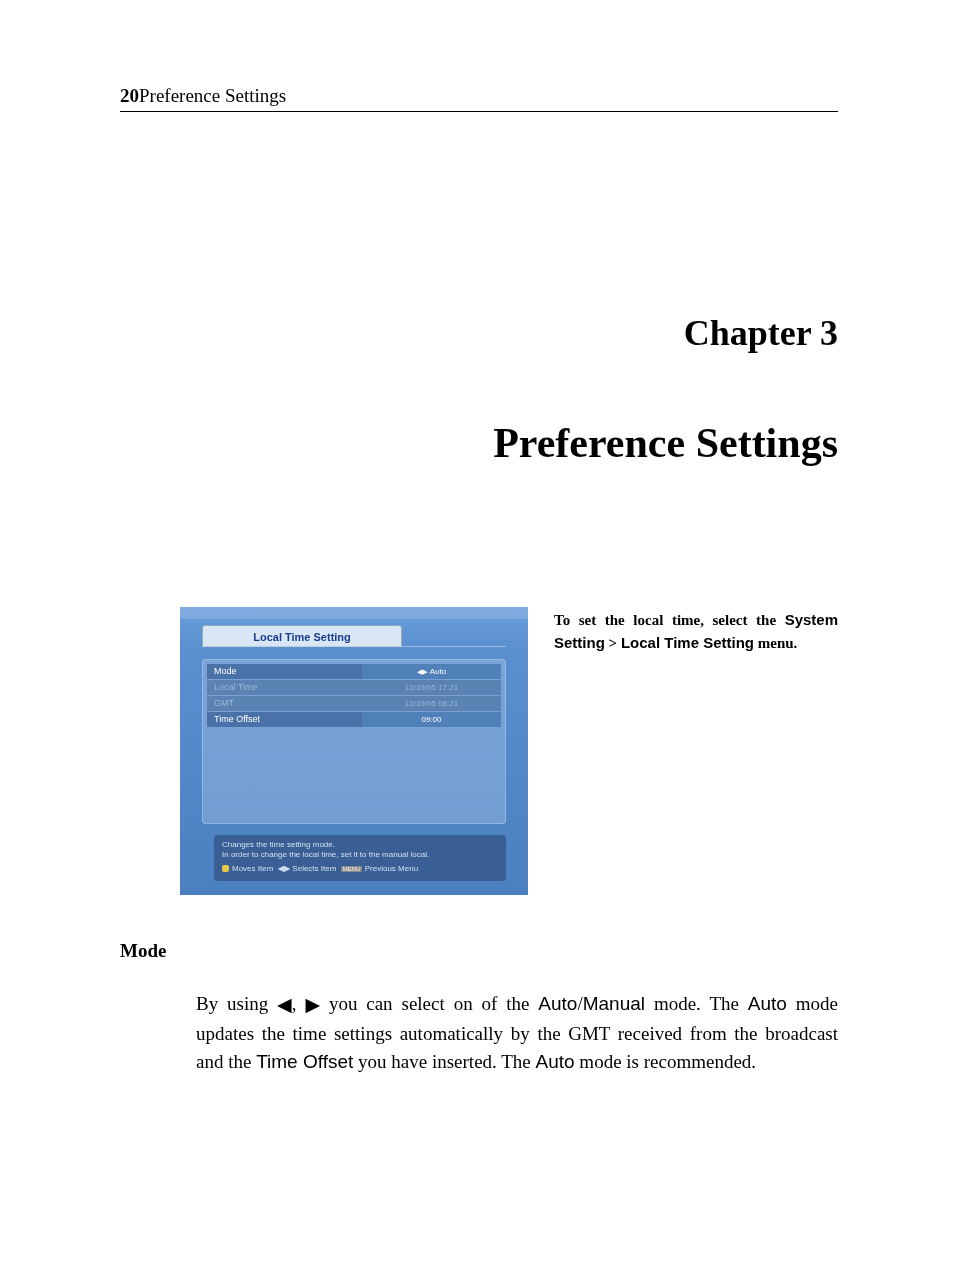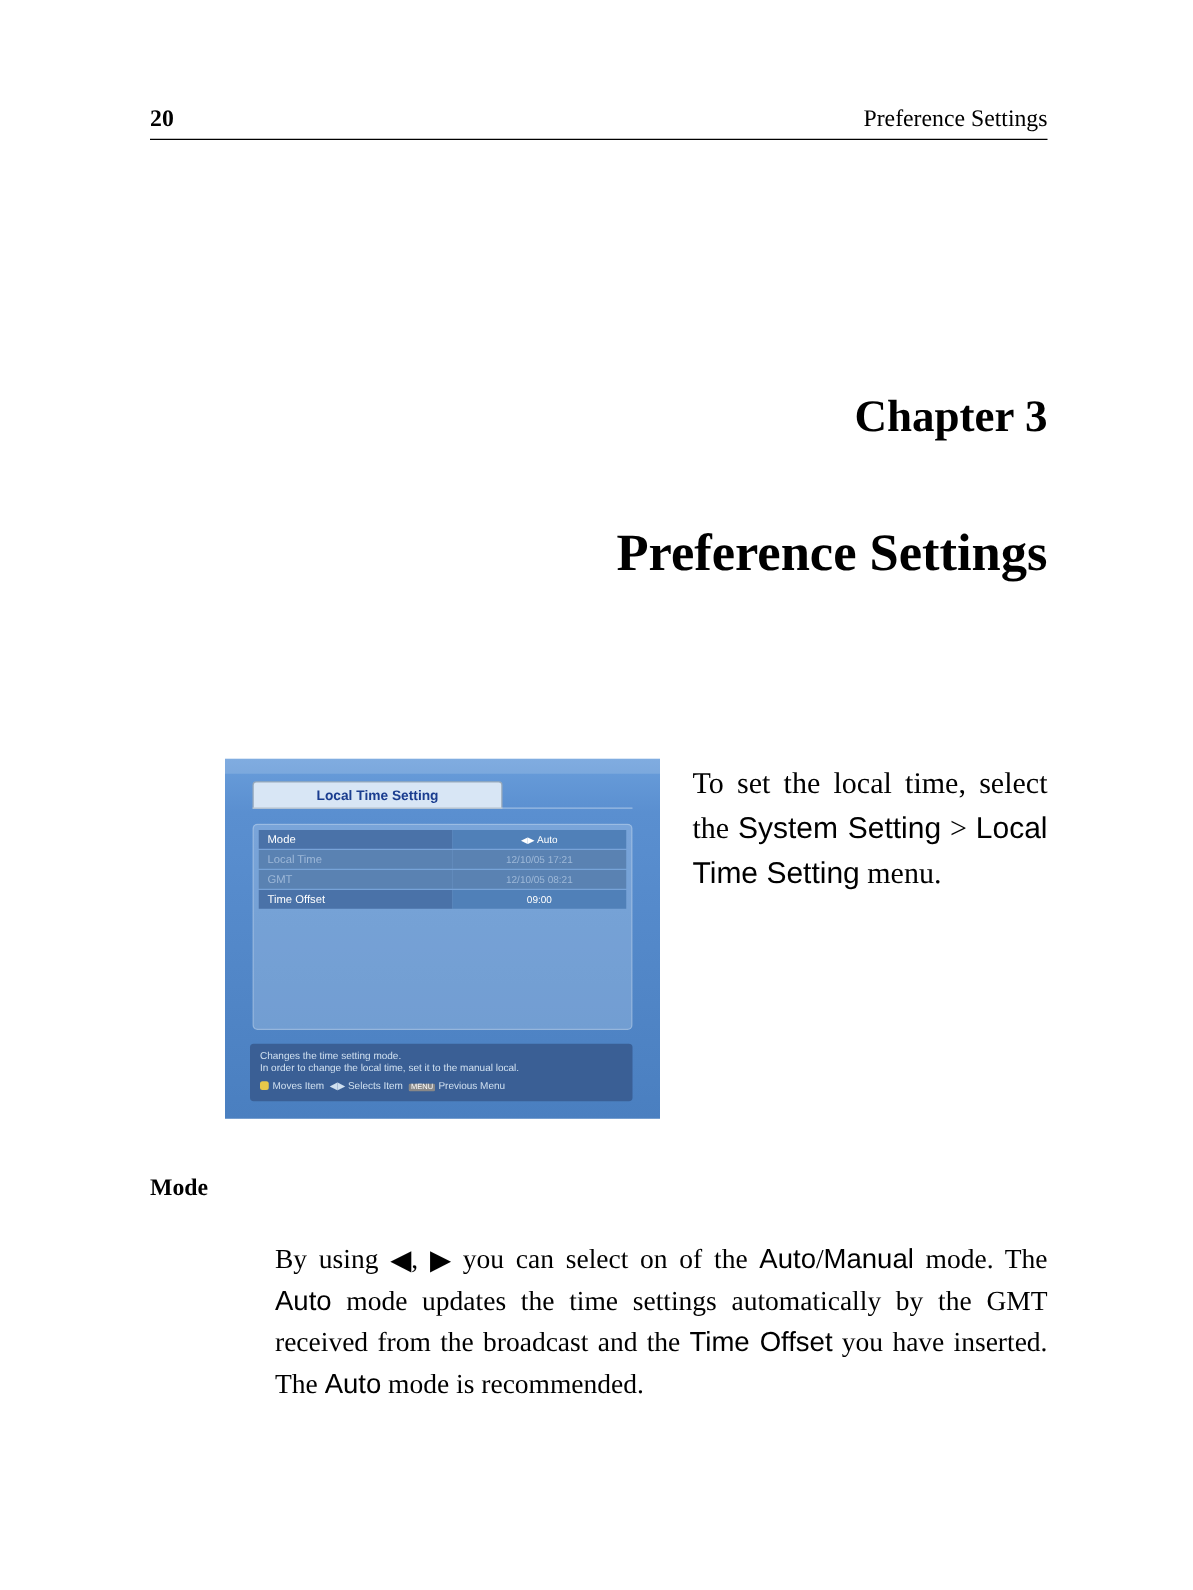--- a/index.html
+++ b/index.html
@@ -9,26 +9,24 @@
     background: #fff;
     font-family: Georgia, 'Times New Roman', serif;
     color: #000;
     position: relative;
   }
   .page {
     padding: 85px 116px 60px 120px;
   }
   .header-row {
     display: flex;
-    justify-content: space-between;
     align-items: baseline;
     border-bottom: 1px solid #000;
     padding-bottom: 4px;
     margin-bottom: 200px;
-    gap: 12px;
   }
   .page-num {
     font-weight: bold;
     font-size: 19px;
   }
   .header-title {
     font-size: 19px;
   }
   .chapter-label {
     text-align: right;
@@ -55,37 +53,38 @@
     display: flex;
     gap: 26px;
     margin-bottom: 45px;
     margin-left: 60px;
   }
   .figure-box {
     flex: 0 0 348px;
   }
   .figure-text {
     flex: 1;
-    font-size: 24px;
+    font-size: 15px;
     line-height: 1.5;
     text-align: justify;
     padding-top: 2px;
+    font-weight: bold;
   }
   .figure-text p { margin-bottom: 14px; }
   .sans { font-family: Arial, Helvetica, sans-serif; }
   .subhead {
     font-weight: bold;
     font-size: 19px;
     margin-bottom: 28px;
   }
   .body-para {
-    font-size: 22px;
+    font-size: 19px;
     line-height: 1.5;
     text-align: justify;
-    margin-left: 100px;
+    margin-left: 76px;
   }
   .tri {
     display: inline-block;
     vertical-align: -1px;
   }
 
   
   .screenshot {
     width: 348px;
     height: 288px;
@@ -157,21 +156,21 @@
   }
   .ss-rows-wrap {
     padding: 4px 4px 0 4px;
   }
   .ss-arrows {
     font-size: 7px;
     margin-right: 2px;
   }
   .ss-footer {
     position: absolute;
-    left: 20px;
+    left: 34px;
     right: 22px;
     bottom: 14px;
     background: #3a5f95;
     border-radius: 3px;
     padding: 5px 8px 6px 8px;
     font-size: 8px;
     color: #d0e0f0;
     line-height: 1.35;
   }
   .ss-footer .hint-line2 {

